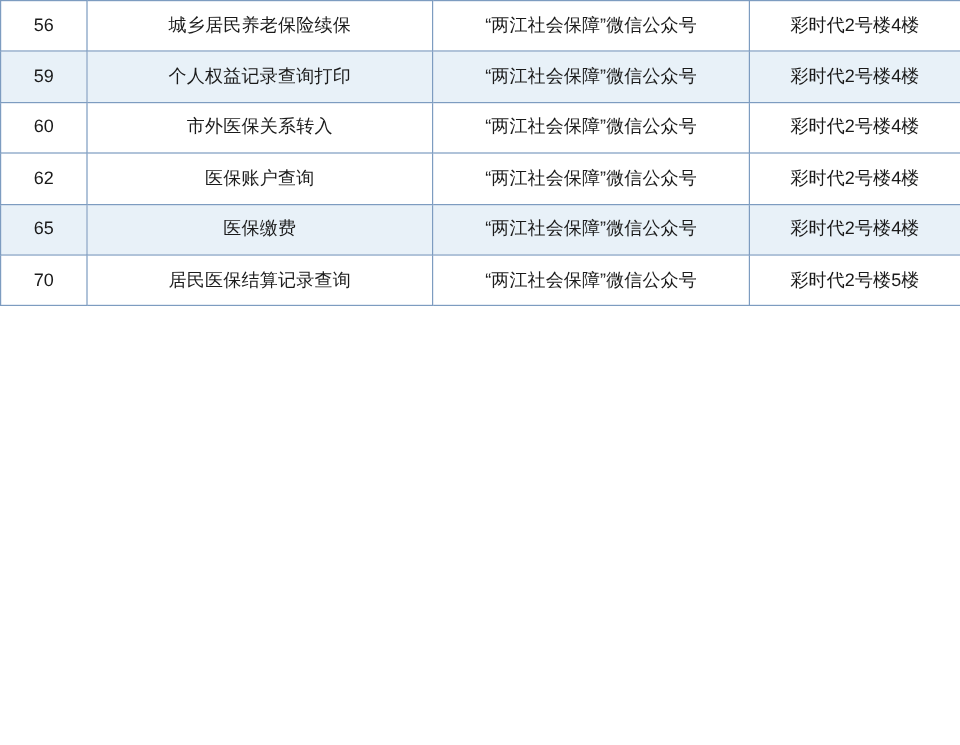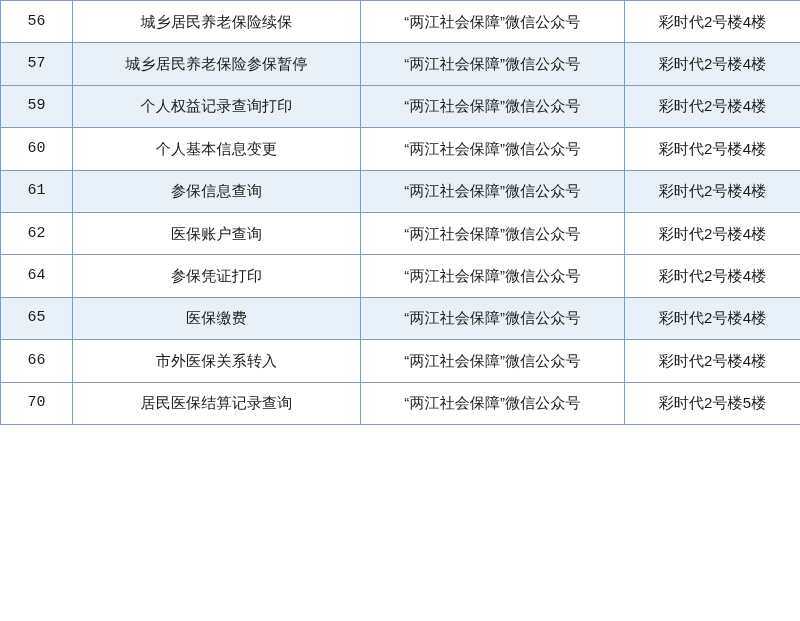--- a/index.html
+++ b/index.html
@@ -42,21 +42,20 @@
     overflow: hidden;
   }
   table.grid tr.alt td {
     background: #e8f1f8;
   }
   table.grid tr.plain td {
     background: #ffffff;
   }
   td.num {
     font-size: 15.5px;
-    font-family: Liberation Mono, monospace;
   }
   td.item {
     font-size: 15.5px;
     letter-spacing: 0.2px;
     font-family: Liberation Serif, serif;
   }
   td.channel {
     font-size: 15px;
     letter-spacing: 0.1px;
   }
@@ -78,64 +77,40 @@
       <col class="c-place">
     </colgroup>
     <tbody>
         <tr class="plain">
           <td class="num">56</td>
           <td class="item">城乡居民养老保险续保</td>
           <td class="channel">“两江社会保障”微信公众号</td>
           <td class="place">彩时代2号楼4楼</td>
         </tr>
         <tr class="alt">
-          <td class="num">57</td>
-          <td class="item">城乡居民养老保险参保暂停</td>
-          <td class="channel">“两江社会保障”微信公众号</td>
-          <td class="place">彩时代2号楼4楼</td>
-        </tr>
-        <tr class="alt">
           <td class="num">59</td>
           <td class="item">个人权益记录查询打印</td>
           <td class="channel">“两江社会保障”微信公众号</td>
           <td class="place">彩时代2号楼4楼</td>
         </tr>
         <tr class="plain">
           <td class="num">60</td>
-          <td class="item">个人基本信息变更</td>
-          <td class="channel">“两江社会保障”微信公众号</td>
-          <td class="place">彩时代2号楼4楼</td>
-        </tr>
-        <tr class="alt">
-          <td class="num">61</td>
-          <td class="item">参保信息查询</td>
+          <td class="item">市外医保关系转入</td>
           <td class="channel">“两江社会保障”微信公众号</td>
           <td class="place">彩时代2号楼4楼</td>
         </tr>
         <tr class="plain">
           <td class="num">62</td>
           <td class="item">医保账户查询</td>
           <td class="channel">“两江社会保障”微信公众号</td>
           <td class="place">彩时代2号楼4楼</td>
         </tr>
-        <tr class="plain">
-          <td class="num">64</td>
-          <td class="item">参保凭证打印</td>
-          <td class="channel">“两江社会保障”微信公众号</td>
-          <td class="place">彩时代2号楼4楼</td>
-        </tr>
         <tr class="alt">
           <td class="num">65</td>
           <td class="item">医保缴费</td>
-          <td class="channel">“两江社会保障”微信公众号</td>
-          <td class="place">彩时代2号楼4楼</td>
-        </tr>
-        <tr class="plain">
-          <td class="num">66</td>
-          <td class="item">市外医保关系转入</td>
           <td class="channel">“两江社会保障”微信公众号</td>
           <td class="place">彩时代2号楼4楼</td>
         </tr>
         <tr class="plain">
           <td class="num">70</td>
           <td class="item">居民医保结算记录查询</td>
           <td class="channel">“两江社会保障”微信公众号</td>
           <td class="place">彩时代2号楼5楼</td>
         </tr>
       </tbody>

